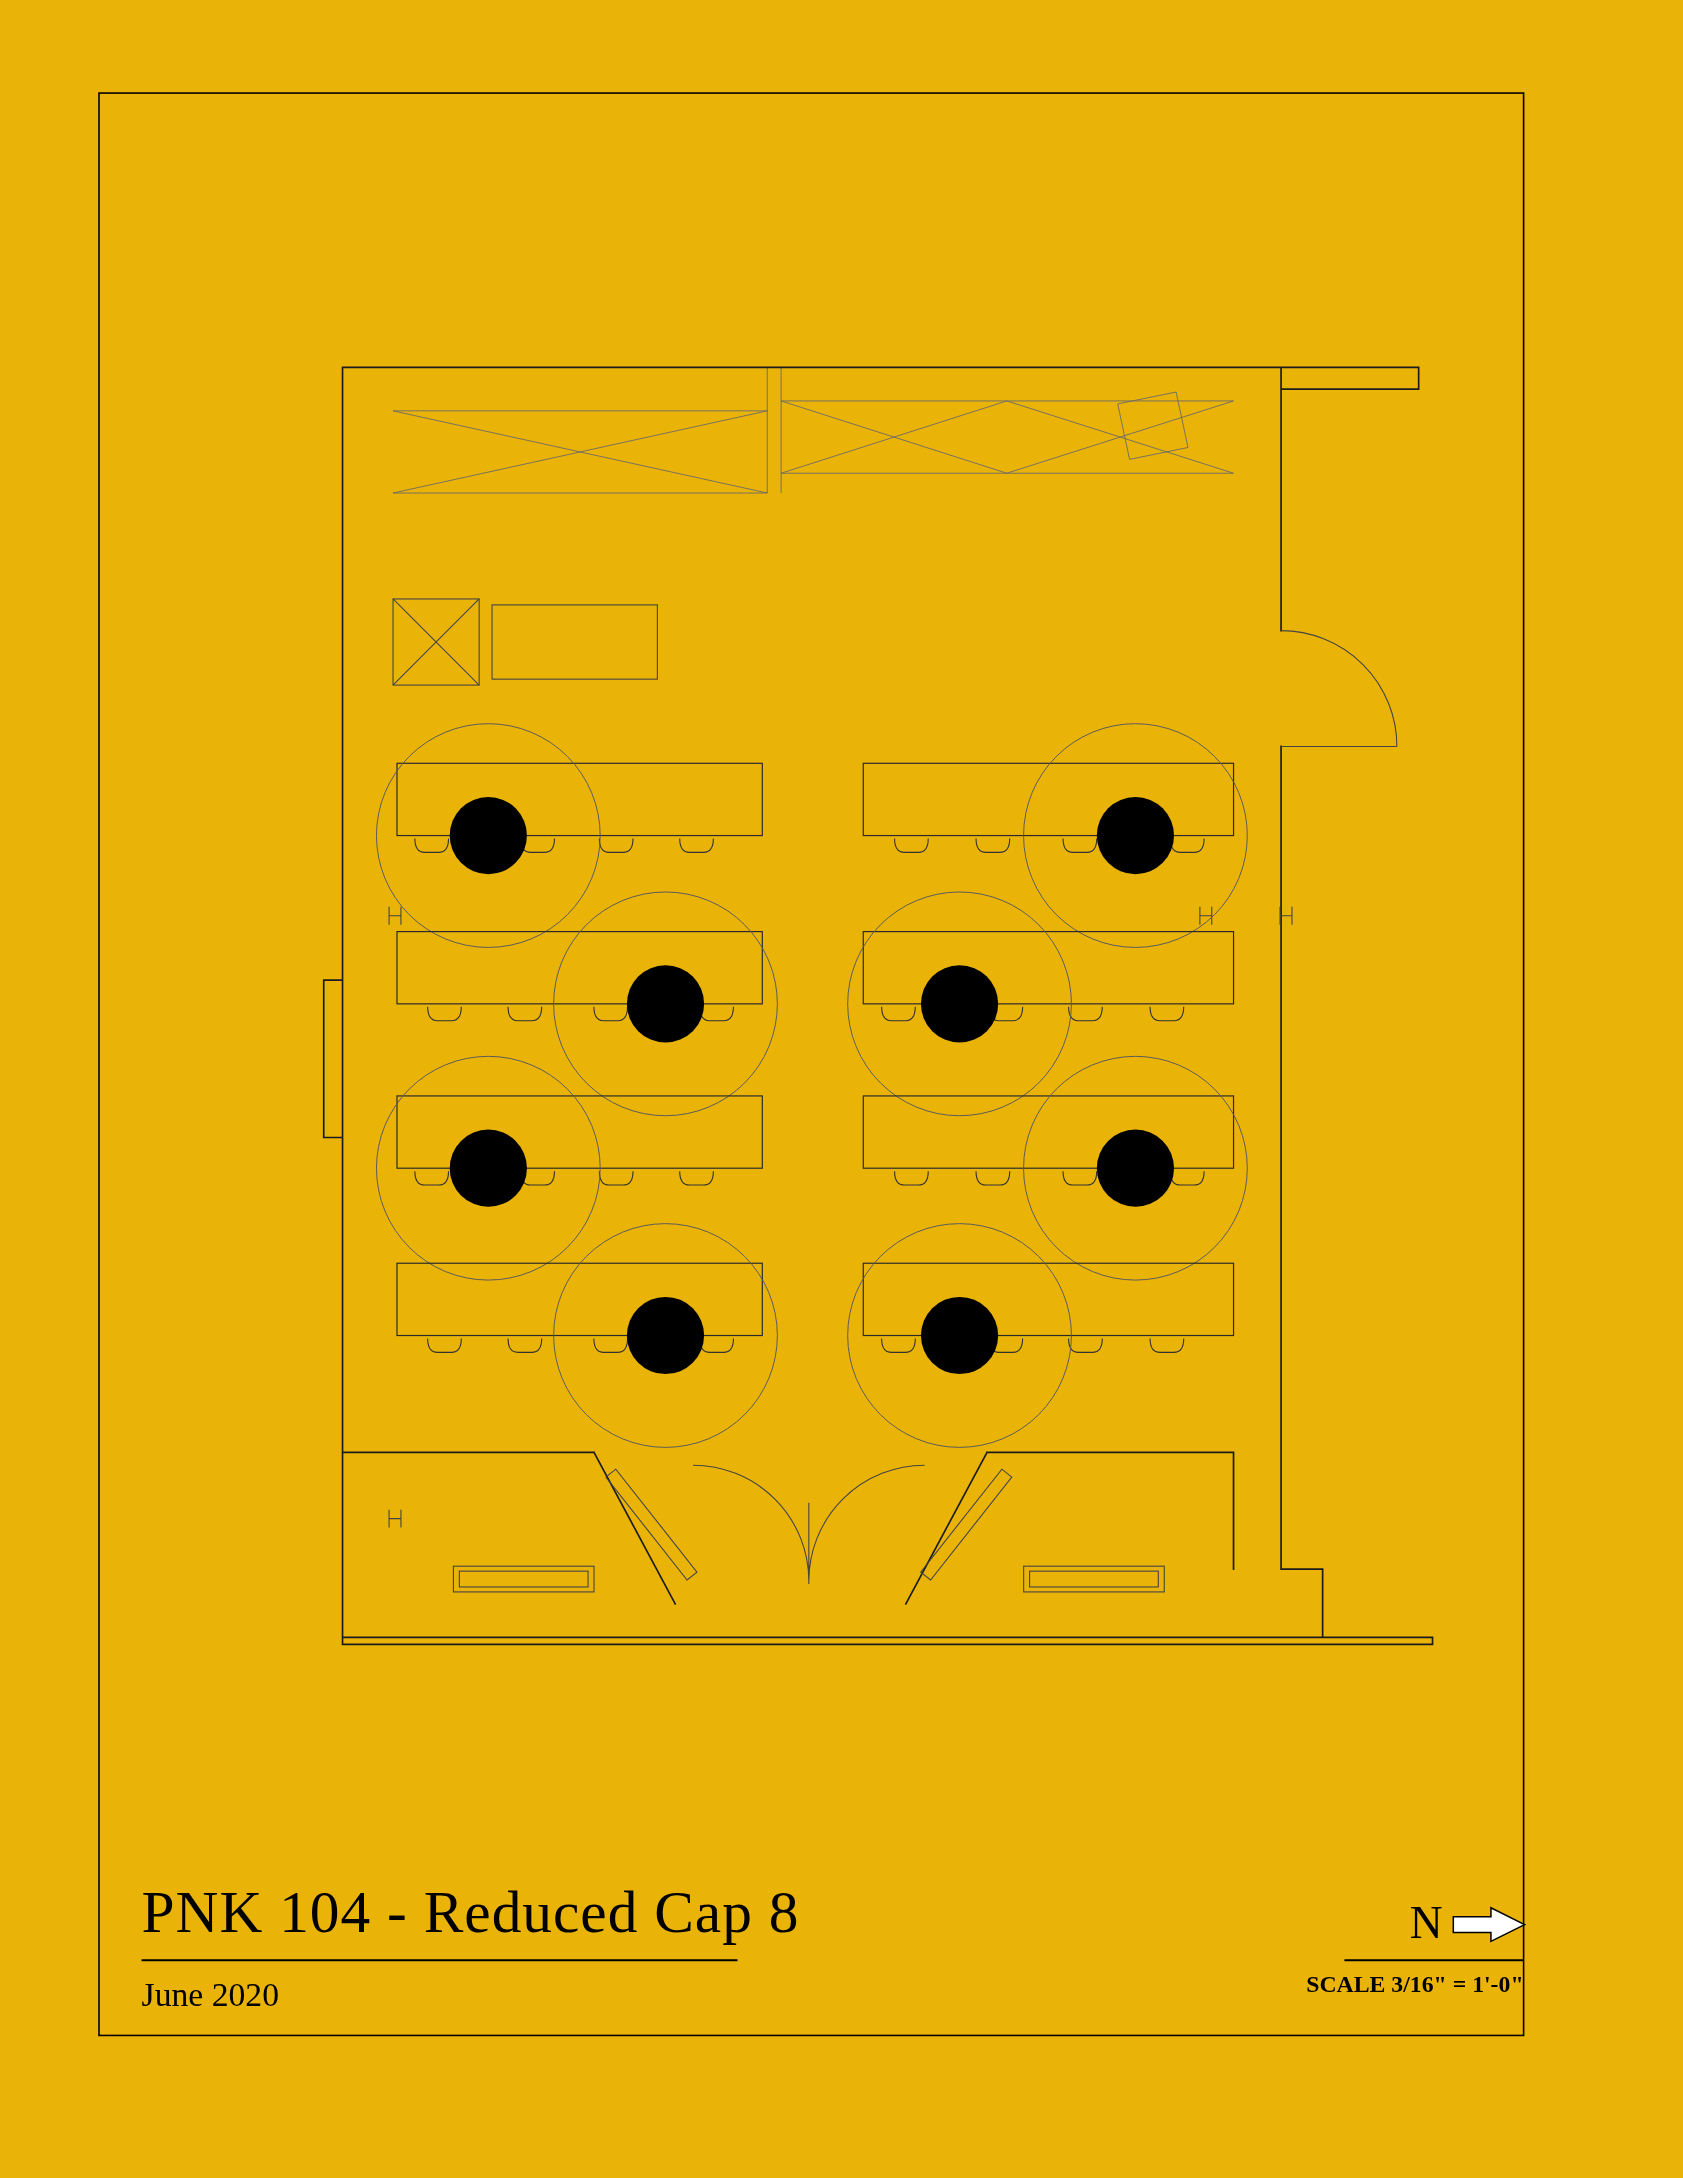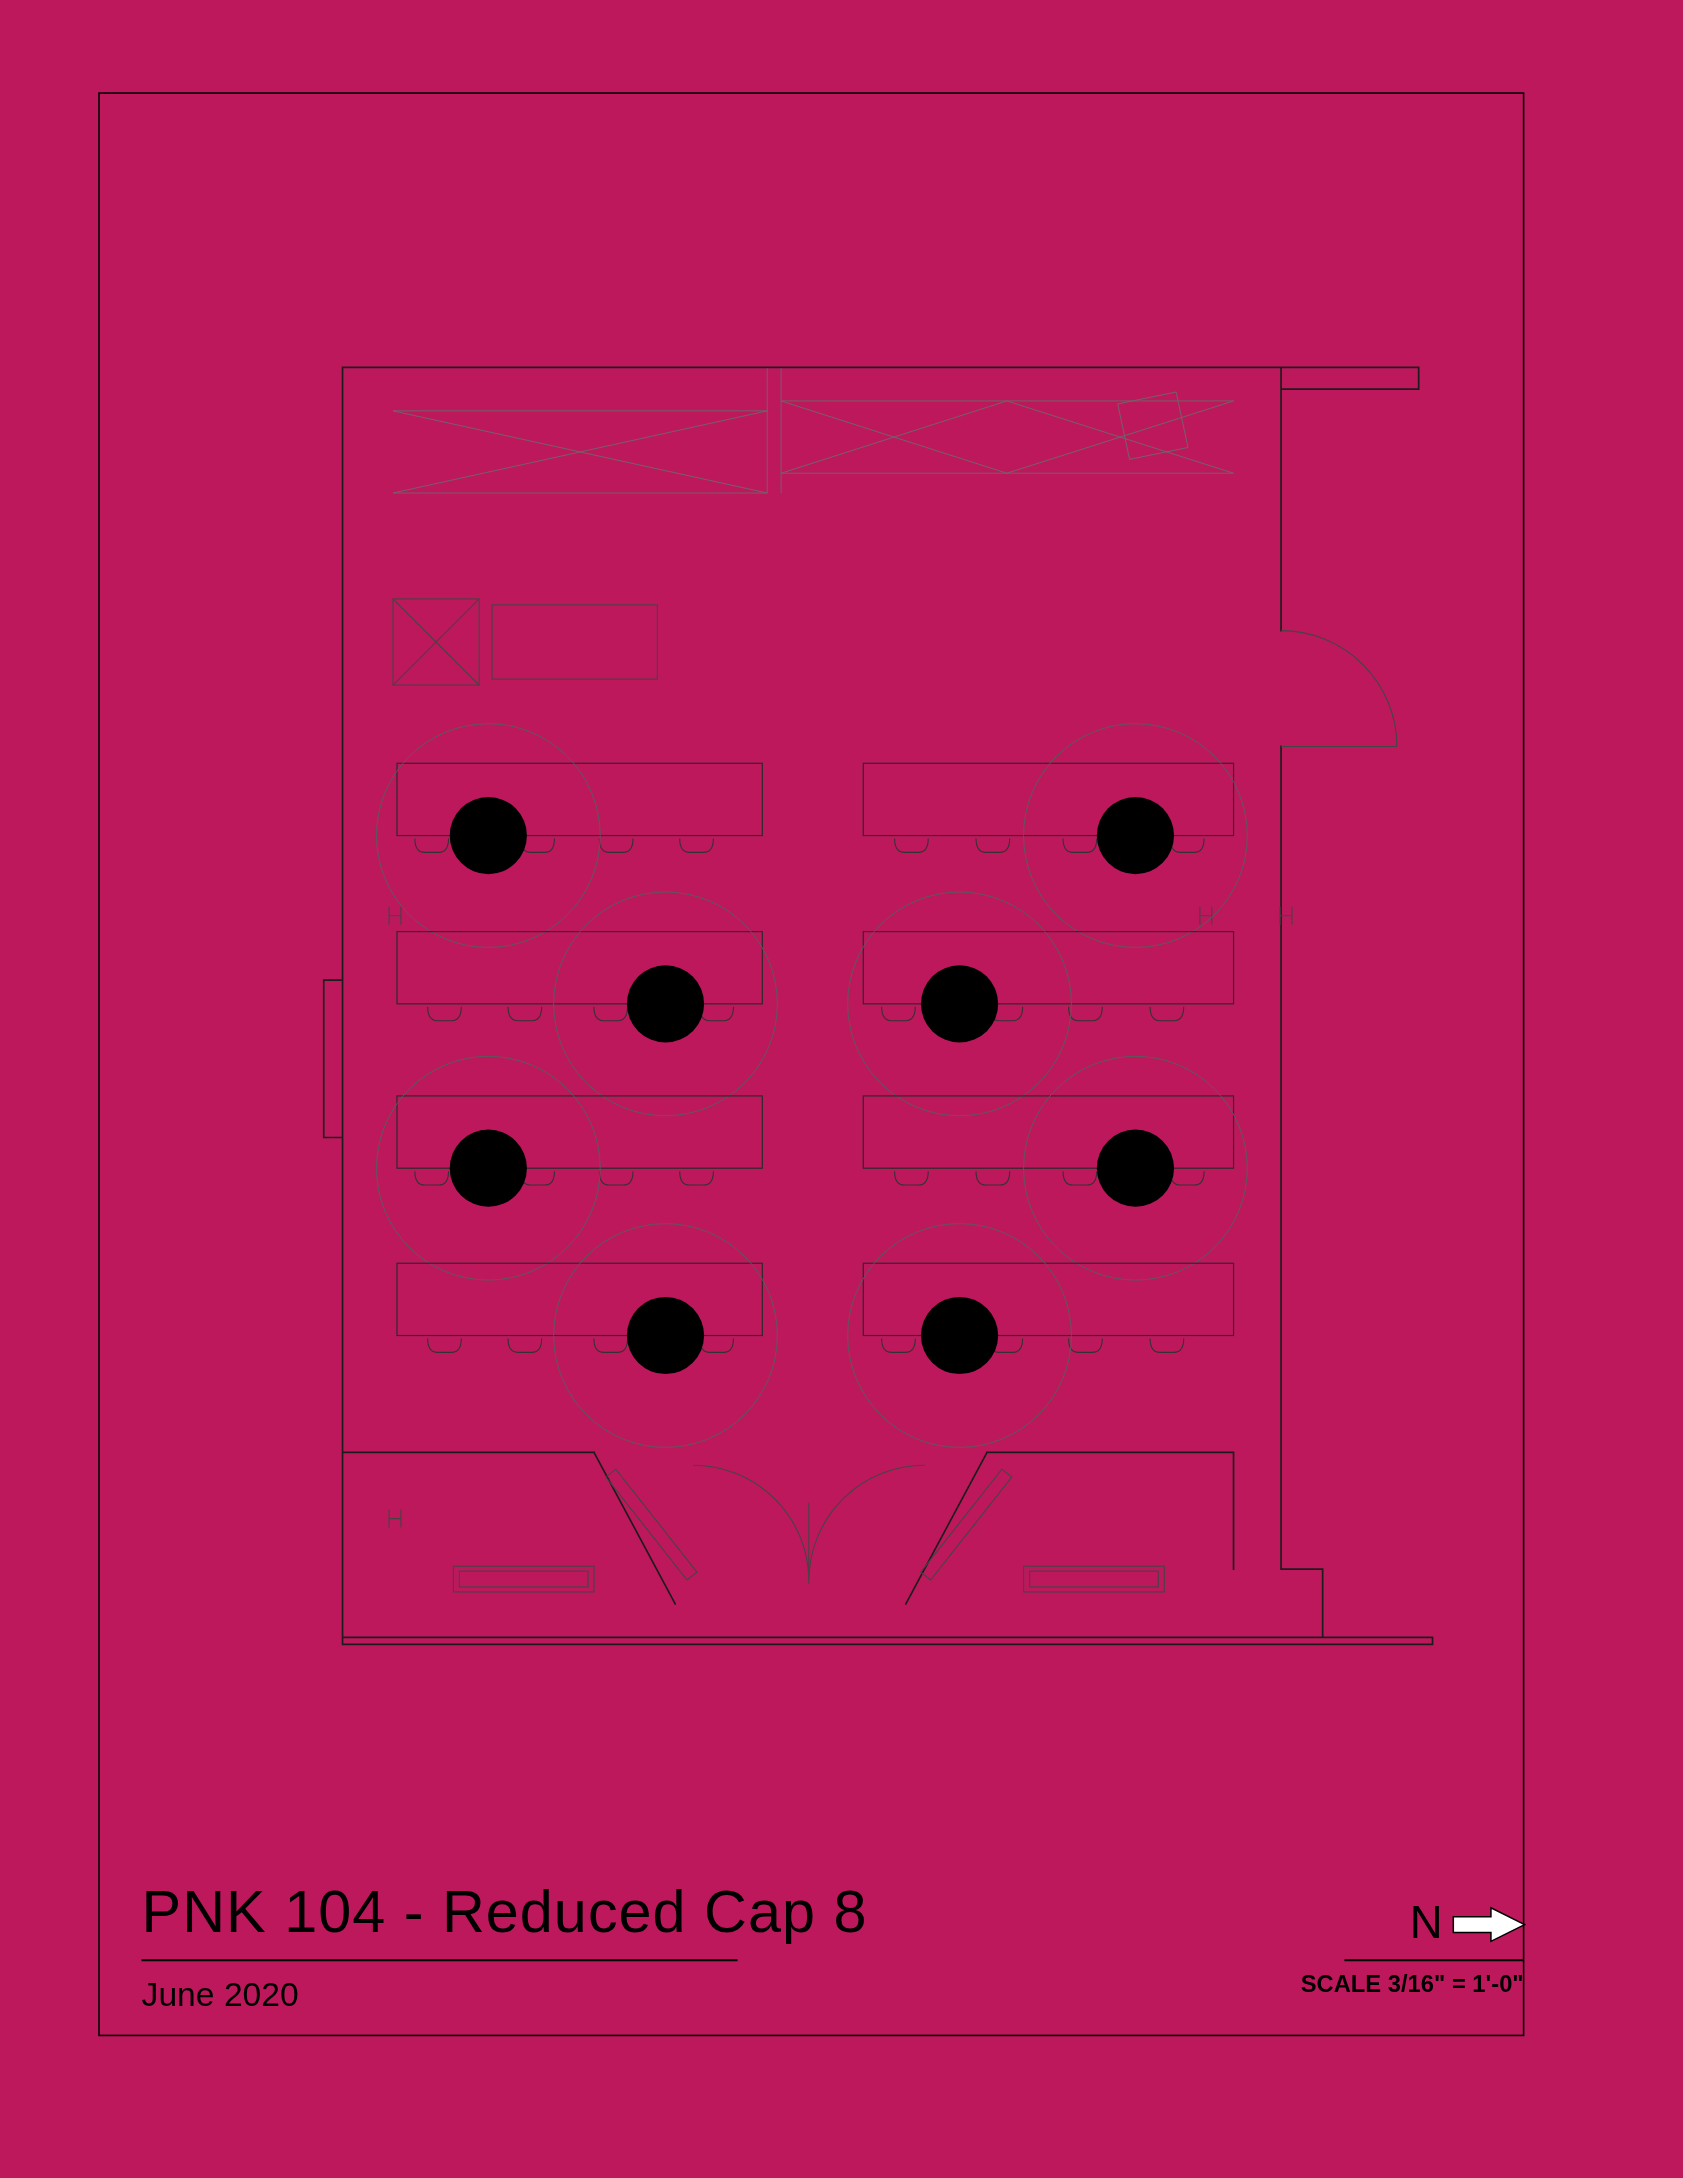--- a/index.html
+++ b/index.html
@@ -1,20 +1,20 @@
 <!DOCTYPE html>
 <html><head>
 <meta charset="utf-8">
 <style>
   html,body{margin:0;padding:0;background:#ffffff;}
   .page{
     position:relative;
     width:1683px;height:2178px;
-    background:#be185d;
-    font-family:Liberation Sans, sans-serif;
+    background:#eab308;
+    font-family:Liberation Serif, serif;
     overflow:hidden;
   }
   svg{position:absolute;left:0;top:0;}
   .border-rect{fill:none;stroke:#000;stroke-width:1.6;}
   .wall{fill:none;stroke:#1c1c1c;stroke-width:1.7;stroke-linecap:square;}
   .thin{fill:none;stroke:#444;stroke-width:1.1;}
   .truss{fill:none;stroke:#6a6a6a;stroke-width:0.9;}
   .table-rect{fill:none;stroke:#2a2a2a;stroke-width:1.2;}
   .chair{fill:none;stroke:#333;stroke-width:1.1;}
   .distancing-circle{fill:none;stroke:#5a5a5a;stroke-width:1;}

